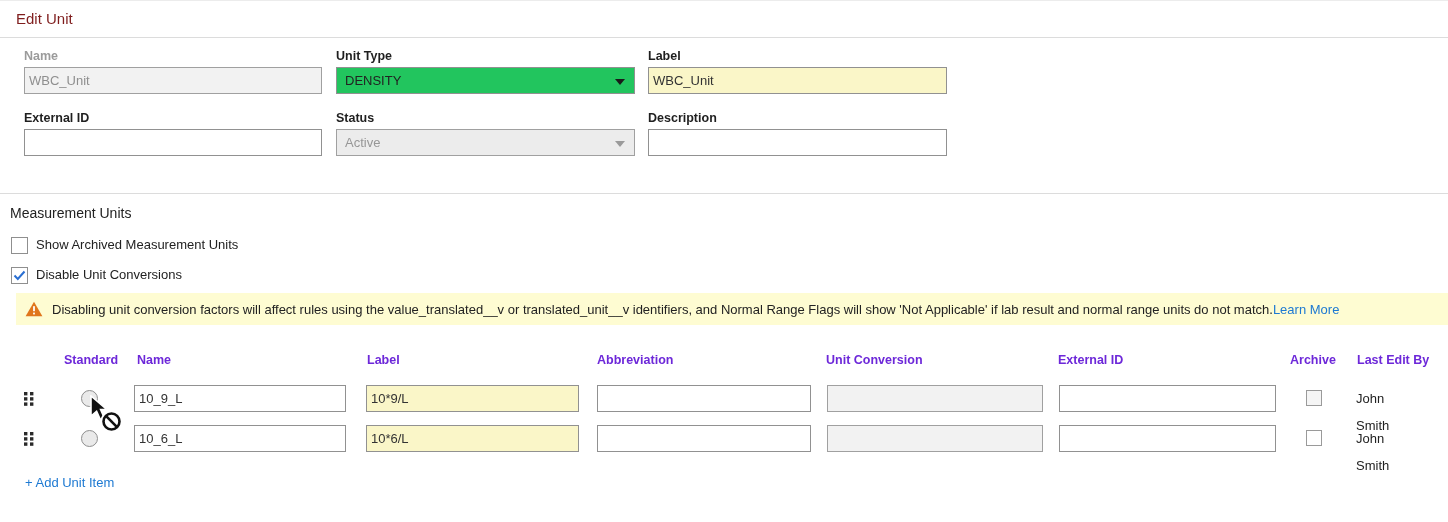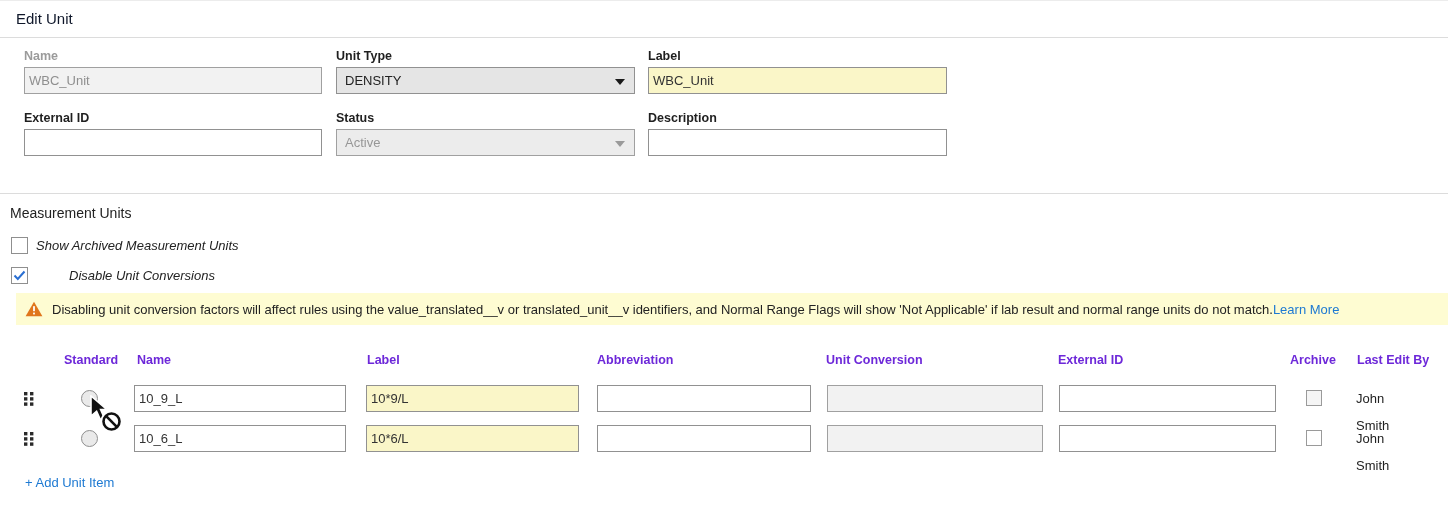--- a/index.html
+++ b/index.html
@@ -2,21 +2,21 @@
 <html><head>
 <meta charset="utf-8">
 <style>
   * { margin:0; padding:0; box-sizing:border-box; }
   html,body { background:#fff; }
   #app {
     position:relative; width:1448px; height:522px; background:#ffffff;
     font-family:"Liberation Sans", sans-serif; color:#1f1f1f; overflow:hidden;
     border-top:1px solid #ececec;
   }
-  .page-title { position:absolute; left:16px; top:9px; font-size:15px; font-weight:400; color:#0f172a; }
+  .page-title { position:absolute; left:16px; top:9px; font-size:15px; font-weight:400; color:#7f1d1d; }
   .divider { position:absolute; left:0; width:1448px; height:1px; background:#dcdcdc; }
   .d1 { top:36px; } .d2 { top:192px; }
 
   
   .field { position:absolute; }
   .f-name   { left:24px;  top:48px; width:298px; }
   .f-utype  { left:336px; top:48px; width:299px; }
   .f-label  { left:648px; top:48px; width:299px; }
   .f-extid  { left:24px;  top:110px; width:298px; }
   .f-status { left:336px; top:110px; width:299px; }
@@ -26,30 +26,30 @@
   .txt {
     width:100%; height:27px; border:1px solid #919191; background:#fff;
     font-family:"Liberation Sans", sans-serif; font-size:13px; color:#333; padding:0 4px; outline:none;
   }
   .txt.disabled { background:#f2f2f2; color:#8f8f8f; border-color:#a0a0a0; }
   .txt.yellow { background:#faf6c8; }
   .selectbox {
     position:relative; width:100%; height:27px; border:1px solid #919191;
     font-size:13px; display:flex; align-items:center; padding:0 24px 0 8px; cursor:pointer;
   }
-  .selectbox.yellow { background:#e5e5e5; color:#222; }
+  .selectbox.yellow { background:#22c55e; color:#222; }
   .selectbox.disabled { background:#ececec; color:#979797; cursor:default; border-color:#a0a0a0; }
   .arrow { position:absolute; right:9px; top:11px; width:0; height:0;
     border-left:5px solid transparent; border-right:5px solid transparent; border-top:6px solid #1a1a1a; }
   .arrow.gray { border-top-color:#9a9a9a; }
 
   
   .mu-title { position:absolute; left:10px; top:204px; font-size:14px; font-weight:400; color:#222; }
-  .cb-row { position:absolute; left:11px; display:flex; align-items:center;font-style:italic; }
-  .cb-1 { top:236px; } .cb-2 { top:266px;gap:33px; }
+  .cb-row { position:absolute; left:11px; display:flex; align-items:flex-start; }
+  .cb-1 { top:236px; } .cb-2 { top:266px; }
   .checkbox { width:17px; height:17px; border:1px solid #8f8f8f; background:#fff; display:inline-flex;
     align-items:center; justify-content:center; cursor:pointer; flex:0 0 auto; }
   .cb-lbl { font-size:13px; color:#222; margin-left:8px; }
 
   
   .banner { position:absolute; left:16px; top:292px; width:1448px; height:32px; background:#fefcd2;
     display:flex; align-items:center; padding-left:9px; }
   .warn-icon { margin-right:9px; flex:0 0 auto; display:block; }
   .banner-text { font-size:13px; color:#222; }
   .learn-more { font-size:13px; color:#1d79d2; margin-left:0; text-decoration:none; cursor:pointer; }

